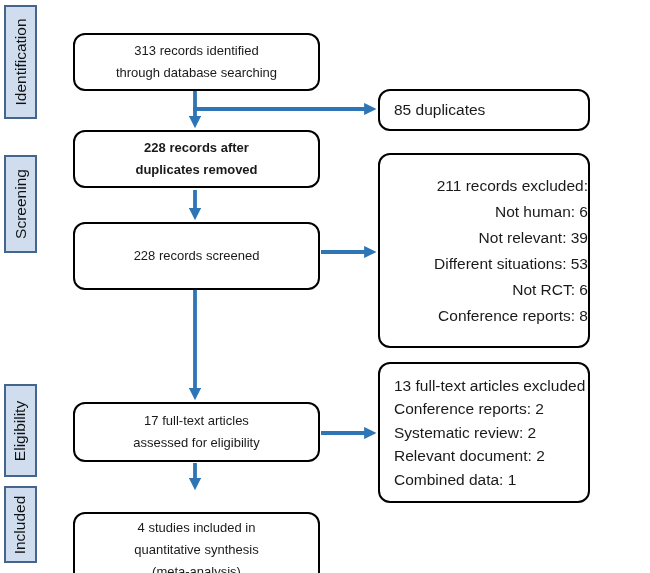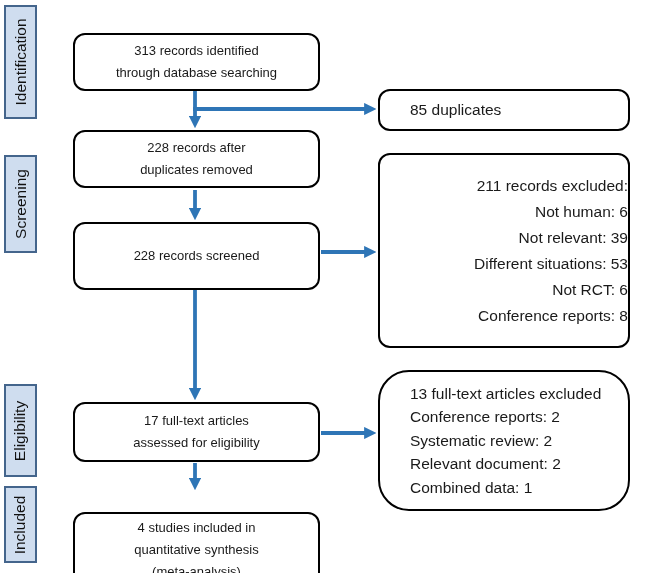--- a/index.html
+++ b/index.html
@@ -44,47 +44,47 @@
     background:var(--box-fill);
     border:2.5px solid var(--box-border);
     border-radius:12px;
     display:flex;flex-direction:column;
     align-items:center;justify-content:center;
     text-align:center;
     font-size:13px;line-height:22px;
   }
   .sbox{
     position:absolute;
-    left:378px;width:252px;
+    left:378px;width:212px;
     background:var(--box-fill);
     border:2.5px solid var(--box-border);
     border-radius:12px;
     display:flex;flex-direction:column;
     justify-content:center;
     text-align:left;
-    padding-left:30px;
+    padding-left:14px;
     font-size:15.5px;
   }
   .sbox.loose{line-height:26px;}
   .sbox.tight{line-height:23.5px;}
 
   #stage-identification{top:5px;height:114px;}
   #stage-screening{top:155px;height:98px;}
   #stage-eligibility{top:384px;height:93px;}
   #stage-included{top:486px;height:77px;}
 
   #box-identified{top:33px;height:58px;}
-  #box-after-duplicates{top:130px;height:58px;}
+  #box-after-duplicates{top:130px;height:58px;font-weight:bold;}
   #box-screened{top:222px;height:68px;}
   #box-fulltext{top:402px;height:60px;}
   #box-included{top:492px;height:76px;margin-top:20px;}
 
   #box-duplicates{top:89px;height:42px;}
   #box-records-excluded{top:153px;height:195px;align-items:flex-end;}
-  #box-fulltext-excluded{top:370px;height:141px;border-radius:31px;}
+  #box-fulltext-excluded{top:362px;height:141px;}
 </style>
 </head>
 <body>
 
 <div class="canvas">
 
   <svg class="arrows" viewBox="0 0 650 573" xmlns="http://www.w3.org/2000/svg">
     <defs>
       <marker id="ah" viewBox="0 0 10 10" refX="6.5" refY="5" markerWidth="3.2" markerHeight="3.2" orient="auto-start-reverse" markerUnits="strokeWidth">
         <path class="head" d="M0,0 L10,5 L0,10 z"></path>

